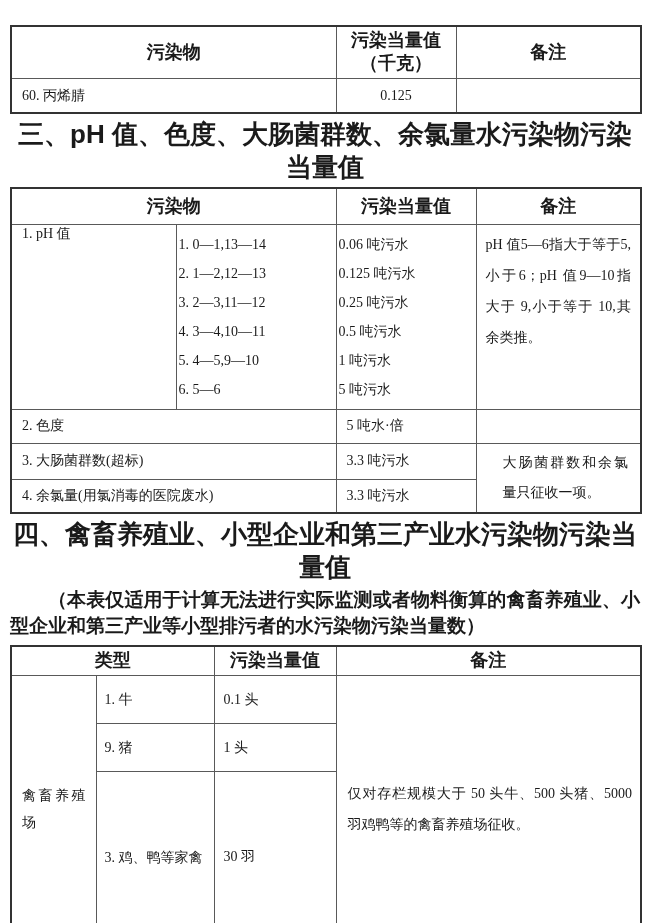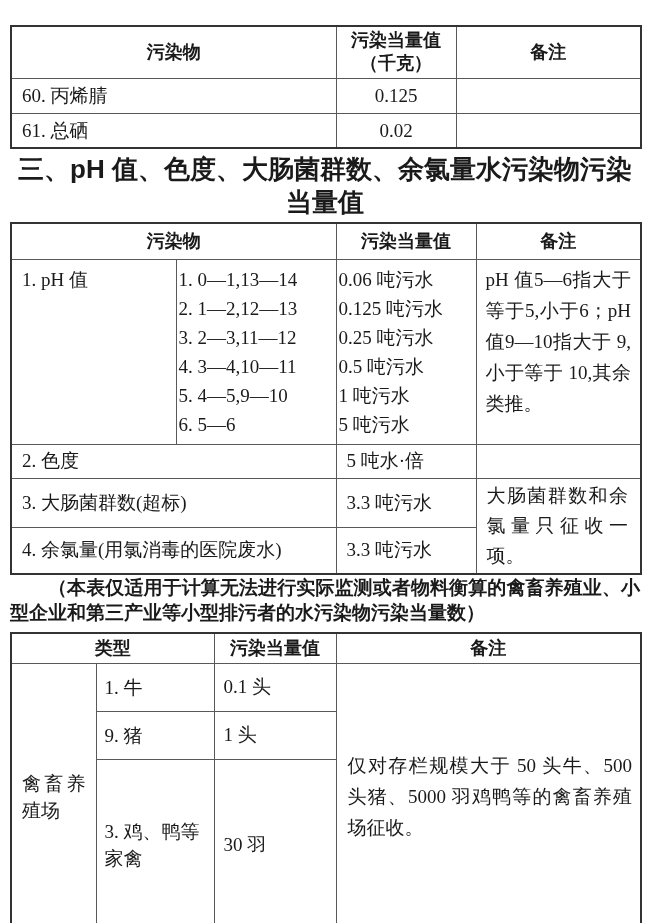--- a/index.html
+++ b/index.html
@@ -10,21 +10,21 @@
   }
   .page{padding:25px 10px 0 10px;}
 
   table{
     border-collapse:collapse;table-layout:fixed;width:630px;
     border:2px solid #333333;
   }
   th,td{
     border:1px solid #595959;
     padding:2px 8px;
-    font-size:19px;
+    font-size:14px;
     vertical-align:middle;
     overflow:hidden;
   }
   th{
     font-family:"Liberation Sans","DejaVu Sans",sans-serif;
     font-weight:bold;font-size:18px;text-align:center;
     line-height:1.3;
   }
   .pre{white-space:pre-line;}
   .cl{text-align:left;padding-left:10px;}
@@ -44,26 +44,26 @@
   .note{
     font-family:"Liberation Sans","DejaVu Sans",sans-serif;
     font-weight:bold;font-size:19px;line-height:1.35;
     margin:0 0 6px 0;text-indent:2em;text-align:justify;
   }
 
   
   .t2 thead tr{height:36px;}
   .t2 .ph-row td{vertical-align:top;}
   .t2 .ph-row{height:185px;}
-  .t2 .ph-label{padding-top:7px;}
+  .t2 .ph-label{padding-top:0;}
   .t2 .list{line-height:29px;padding-top:5px;padding-left:2px;}
   .t2 .ph-remark{line-height:31px;padding-top:4px;padding-left:9px;padding-right:9px;}
   .t2 .r36{height:34px;}
   .t2 .r38{height:36px;}
-  .t2 .shared-remark{line-height:30px;padding-left:10px;padding-right:12px;}
+  .t2 .shared-remark{line-height:30px;padding-left:26px;padding-right:12px;}
 
   
   .t3 thead tr{height:30px;}
   .t3 .r-cattle{height:48px;}
   .t3 .r-pig{height:48px;}
   .t3 .r-poultry{height:172px;}
   .t3 .group{line-height:27px;padding:0 10px;vertical-align:middle;}
   .t3 .lbl{padding-left:8px;line-height:27px;}
   .t3 .val{padding-left:9px;}
   .t3 .remark{line-height:31px;padding-left:11px;padding-right:8px;}
@@ -85,25 +85,20 @@
         <th>污染物</th>
         <th class="pre">污染当量值
 （千克）</th>
         <th>备注</th>
       </tr>
     </thead>
     <tbody>
       <tr class="r">
         <td class="cl">60. 丙烯腈</td>
         <td class="cc">0.125</td>
-        <td></td>
-      </tr>
-      <tr class="r">
-        <td class="cl">61. 总硒</td>
-        <td class="cc">0.02</td>
         <td></td>
       </tr>
     </tbody>
   </table>
 
   <div class="sec-title">三、pH 值、色度、大肠菌群数、余氯量水污染物污染当量值</div>
 
   <table class="t2">
     <colgroup>
         <col style="width:165px">
@@ -145,20 +140,21 @@
         <td class="cl">3.3 吨污水</td>
         <td class="just shared-remark" rowspan="2">大肠菌群数和余氯量只征收一项。</td>
       </tr>
       <tr class="r36">
         <td class="cl" colspan="2">4. 余氯量(用氯消毒的医院废水)</td>
         <td class="cl">3.3 吨污水</td>
       </tr>
     </tbody>
   </table>
 
+  <div class="sec-title">四、禽畜养殖业、小型企业和第三产业水污染物污染当量值</div>
   <p class="note">（本表仅适用于计算无法进行实际监测或者物料衡算的禽畜养殖业、小型企业和第三产业等小型排污者的水污染物污染当量数）</p>
 
   <table class="t3">
     <colgroup>
         <col style="width:85px">
         <col style="width:118px">
         <col style="width:122px">
         <col style="width:305px">
       </colgroup>
     <thead>

